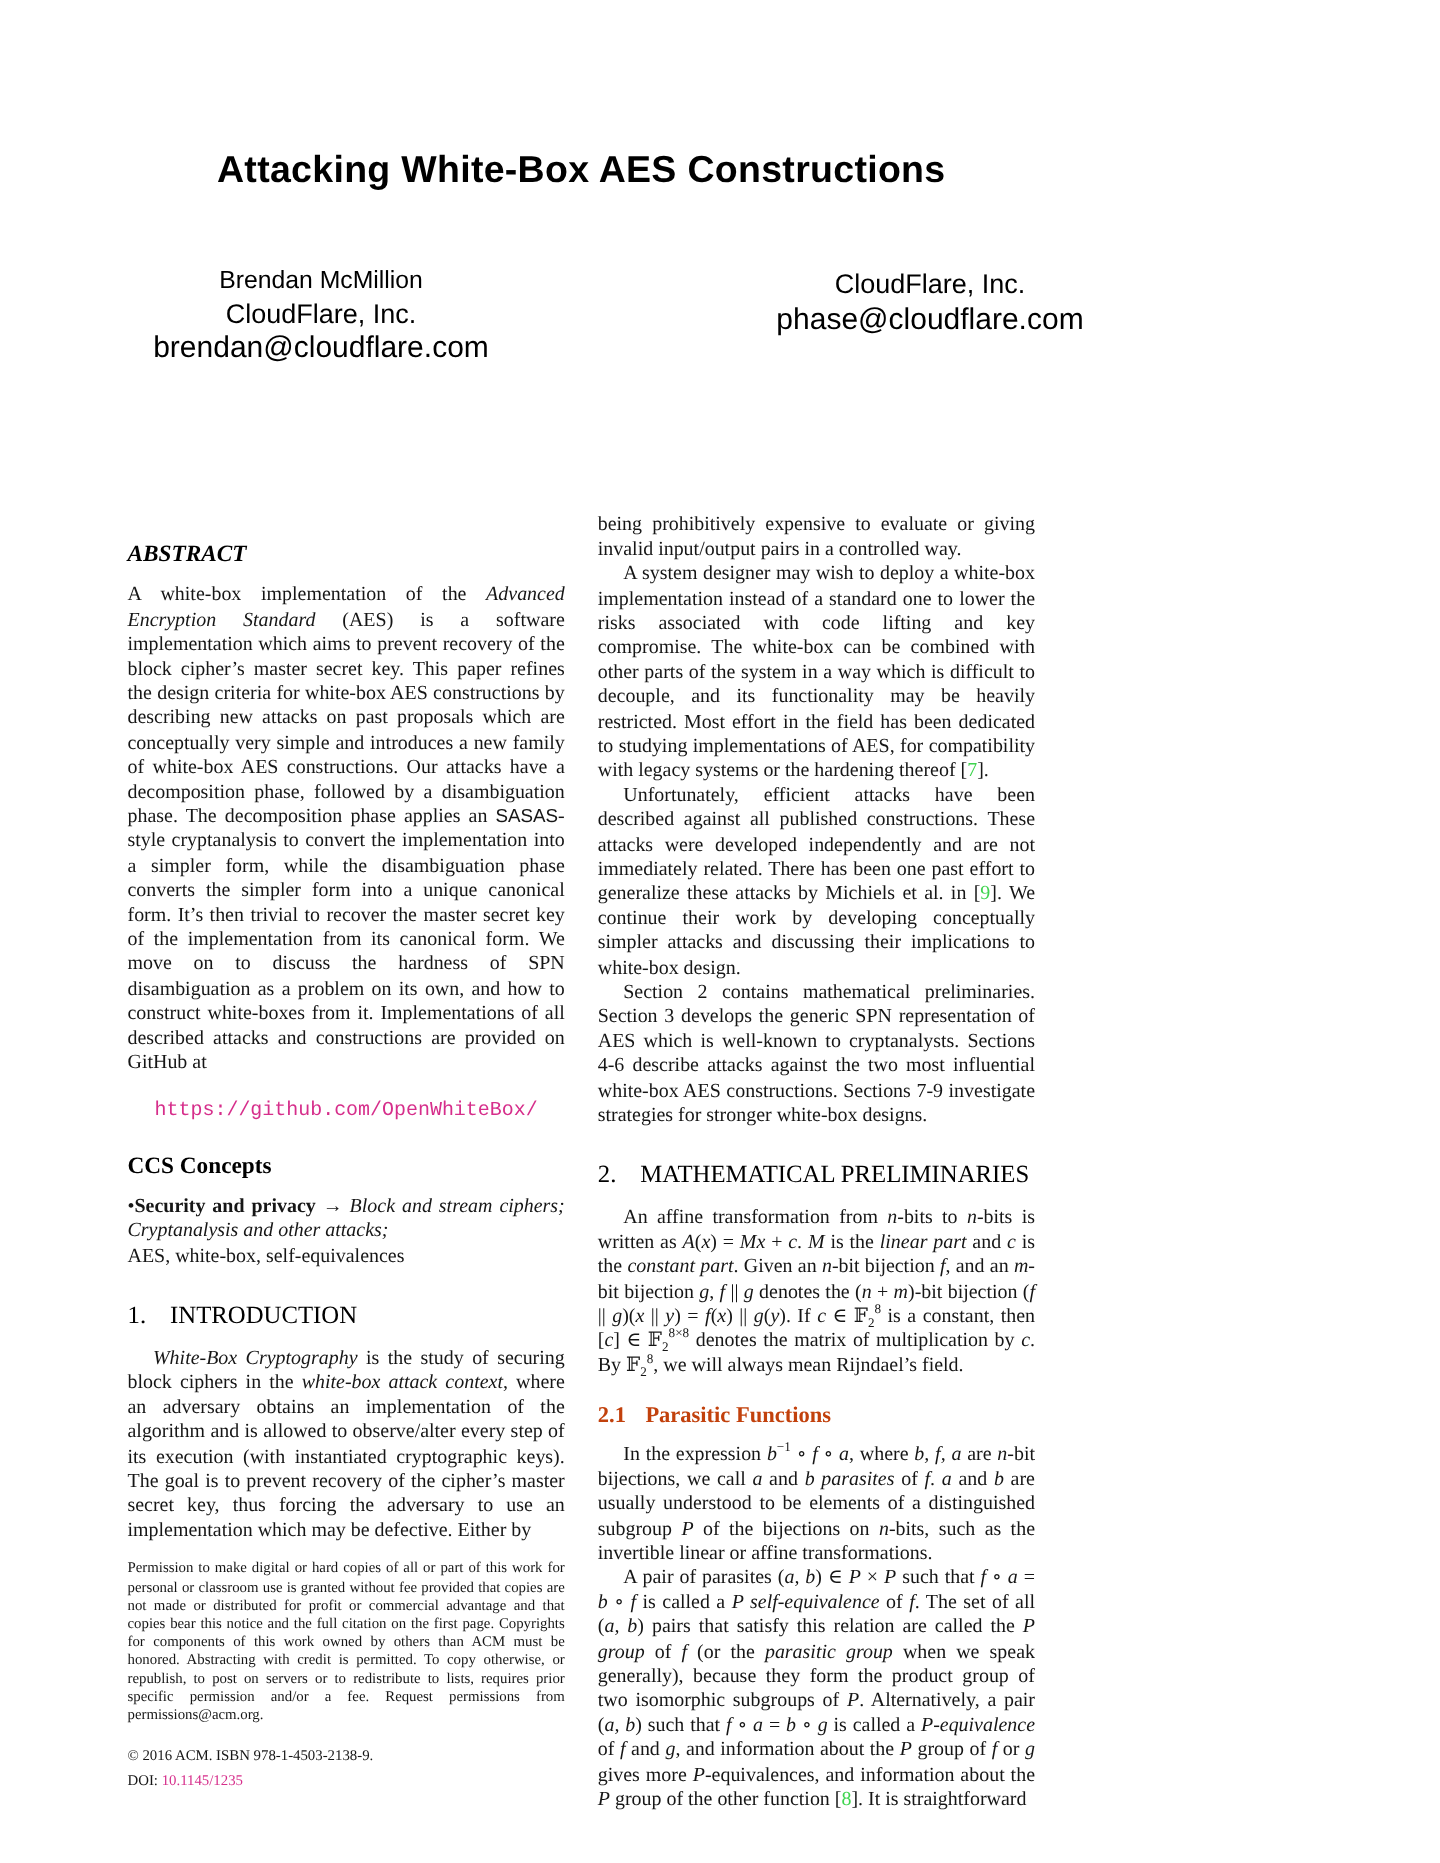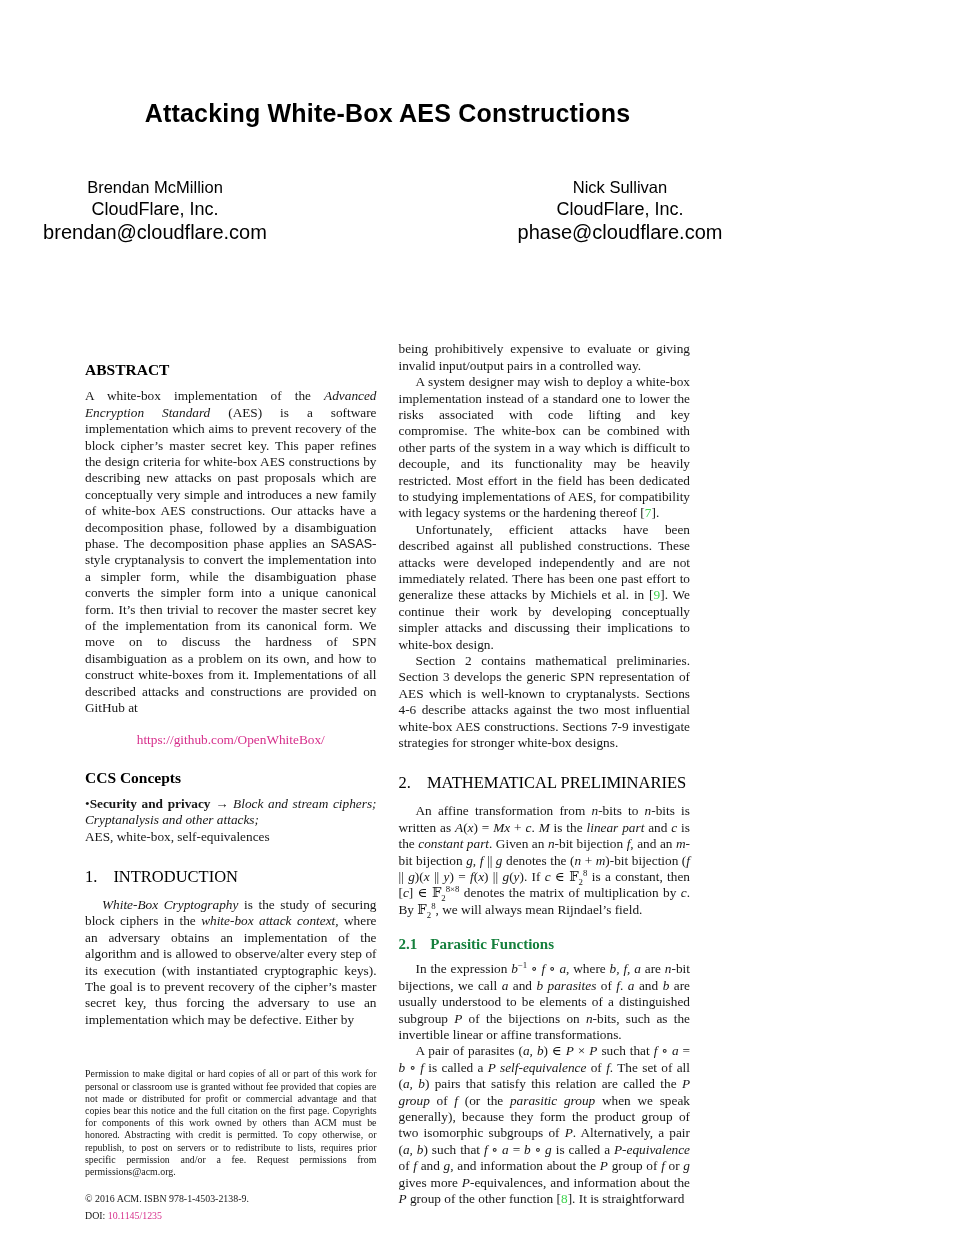--- a/index.html
+++ b/index.html
@@ -12,21 +12,21 @@
   }
   .page { position:relative; width:775px; height:1242px; background:#fff; }
 
   
   .titleblock { text-align:center; padding-top:99px; }
   .paper-title {
     margin:0; font-family:"Liberation Sans",sans-serif;
     font-weight:bold; font-size:25px; letter-spacing:.2px; color:#000;
   }
   .authors {
-    display:flex; justify-content:space-between; gap:40px; margin-top:50px;
+    display:flex; justify-content:flex-end; gap:96px; margin-top:50px;
     font-family:"Liberation Sans",sans-serif; color:#000;
   }
   .author { width:310px; text-align:center; }
   .author .name  { font-size:16.5px; line-height:1.2; }
   .author .aff   { font-size:18px; line-height:1.25; }
   .author .email { font-size:20px;   line-height:1.2; }
 
   
   .cols { display:flex; gap:22px; margin:97px 85px 0 85px; }
   .col  { width:384px; }
@@ -36,30 +36,30 @@
   .ind  { text-indent:17px; }
 
   h2.plainhead {
     margin:20px 0 9px 0; font-size:15.5px; font-weight:bold; color:#000;
   }
   .sechead {
     margin:22px 0 10px 0; font-size:16.5px; font-weight:normal; color:#000;
   }
   .sechead .num { margin-right:16px; }
   .subhead {
-    margin:18px 0 8px 0; font-size:15px; font-weight:bold; color:#15803d;
+    margin:18px 0 8px 0; font-size:15px; font-weight:bold; color:#c2410c;
   }
   .subhead .num { margin-right:13px; }
-  .first-head { margin-top:0; }
+  .first-head { margin-top:0;font-style:italic; }
 
-  .centerlink { text-align:center; margin:16px 0 4px 0; }
+  .centerlink { text-align:center; margin:16px 0 4px 0;font-family:Liberation Mono, monospace; }
   .centerlink a { color:var(--link); text-decoration:none; cursor:pointer; }
 
   
-  .footnote { margin-top:40px; }
+  .footnote { margin-top:12px; }
   .footnote p { font-size:9.9px; line-height:12.2px; }
   .footnote .copyright { margin-top:15px; }
   .footnote .doi { margin-top:5px; }
   .footnote a { color:var(--link); text-decoration:none; cursor:pointer; }
 
   
   .r-i { font-style:italic; }
   .r-b { font-weight:bold; }
   .r-sans { font-family:"Liberation Sans",sans-serif; font-size:94%; }
   .r-sup { vertical-align:super; font-size:66%; line-height:0; }
@@ -73,21 +73,20 @@
 
   <div class="titleblock">
     <h1 class="paper-title">Attacking White-Box AES Constructions</h1>
     <div class="authors">
       <div class="author">
         <div class="name">Brendan McMillion</div>
         <div class="aff">CloudFlare, Inc.</div>
         <div class="email">brendan@cloudflare.com</div>
       </div>
       <div class="author">
-        <div class="name">Nick Sullivan</div>
         <div class="aff">CloudFlare, Inc.</div>
         <div class="email">phase@cloudflare.com</div>
       </div>
     </div>
   </div>
 
   <div class="cols">
 
     <section class="col">
       <h2 class="plainhead first-head">ABSTRACT</h2>

